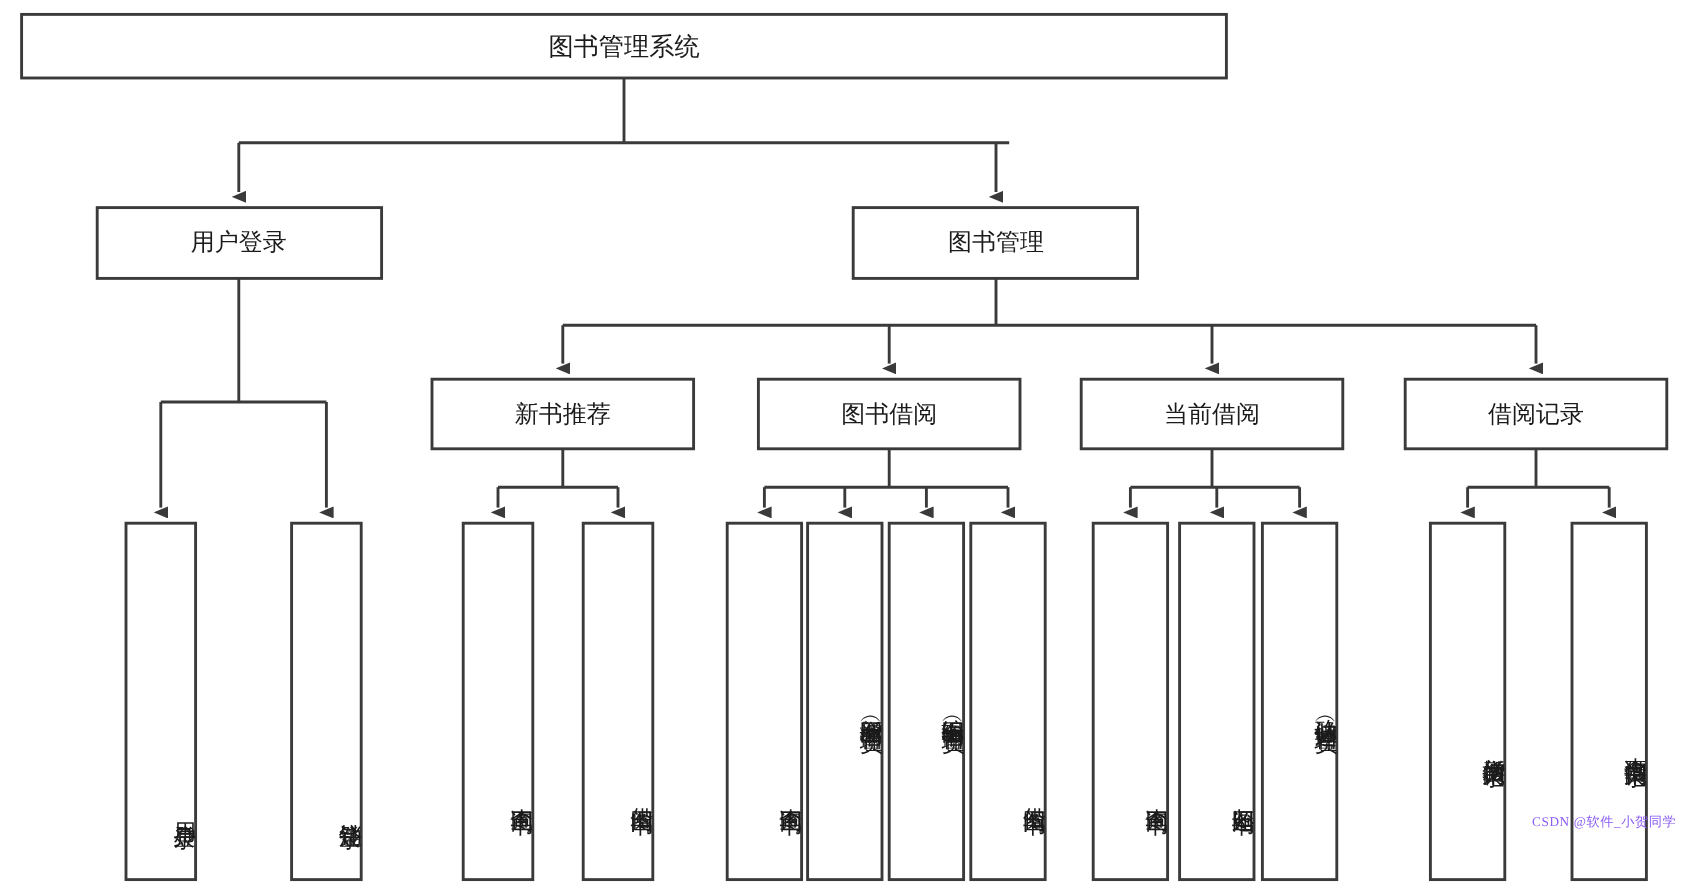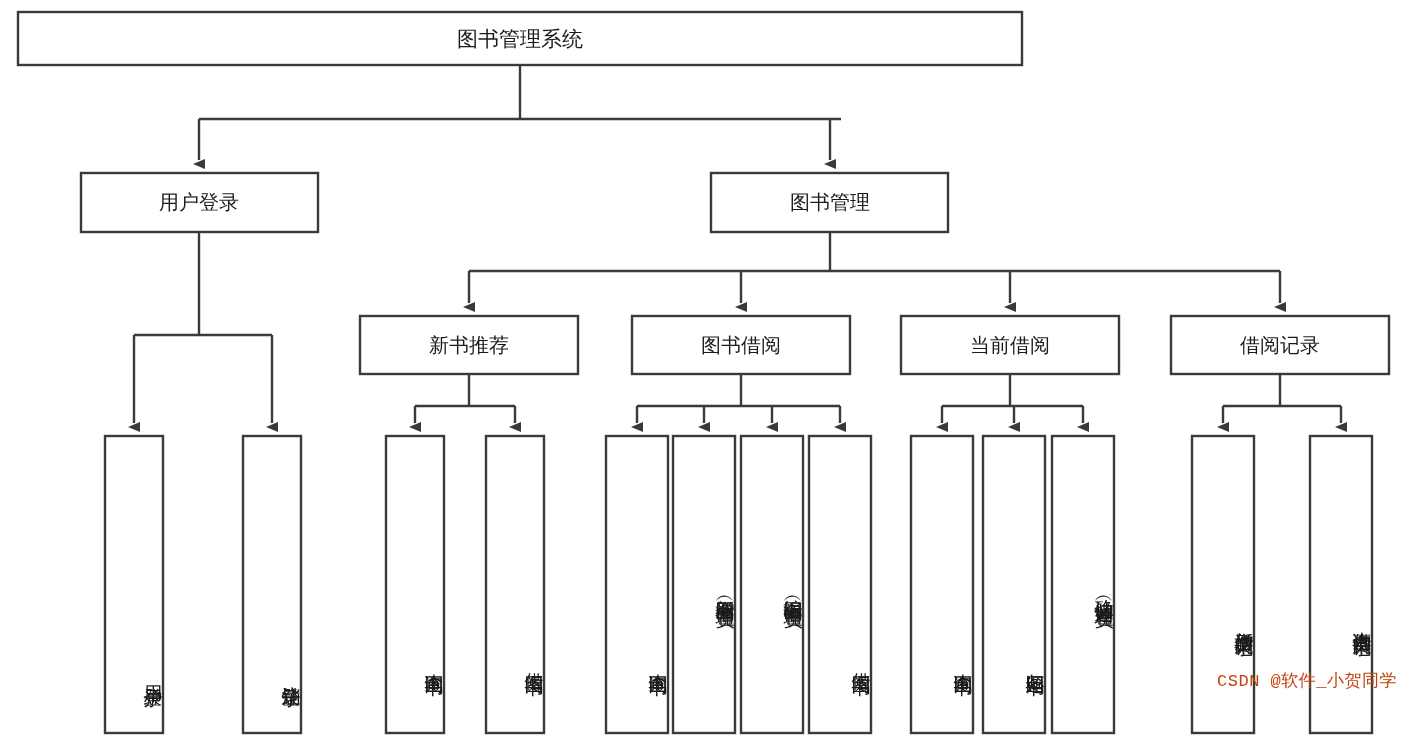--- a/index.html
+++ b/index.html
@@ -65,23 +65,23 @@
     white-space: nowrap;
     pointer-events: none;
     display: flex;
     align-items: flex-start;
     justify-content: center;
   }
   .watermark {
     position: absolute;
     right: 8px;
     bottom: 6px;
-    font-family: Liberation Mono, monospace;
-    font-size: 17px;
-    color: #c2410c;
+    font-family: Liberation Serif, serif;
+    font-size: 11px;
+    color: #8b5cf6;
     white-space: nowrap;
     letter-spacing: 0.5px;
   }
 </style>
 </head>
 <body>
 
 <div id="diagram-root">
 
   <svg id="tree-svg" viewBox="0 0 1405 747">

